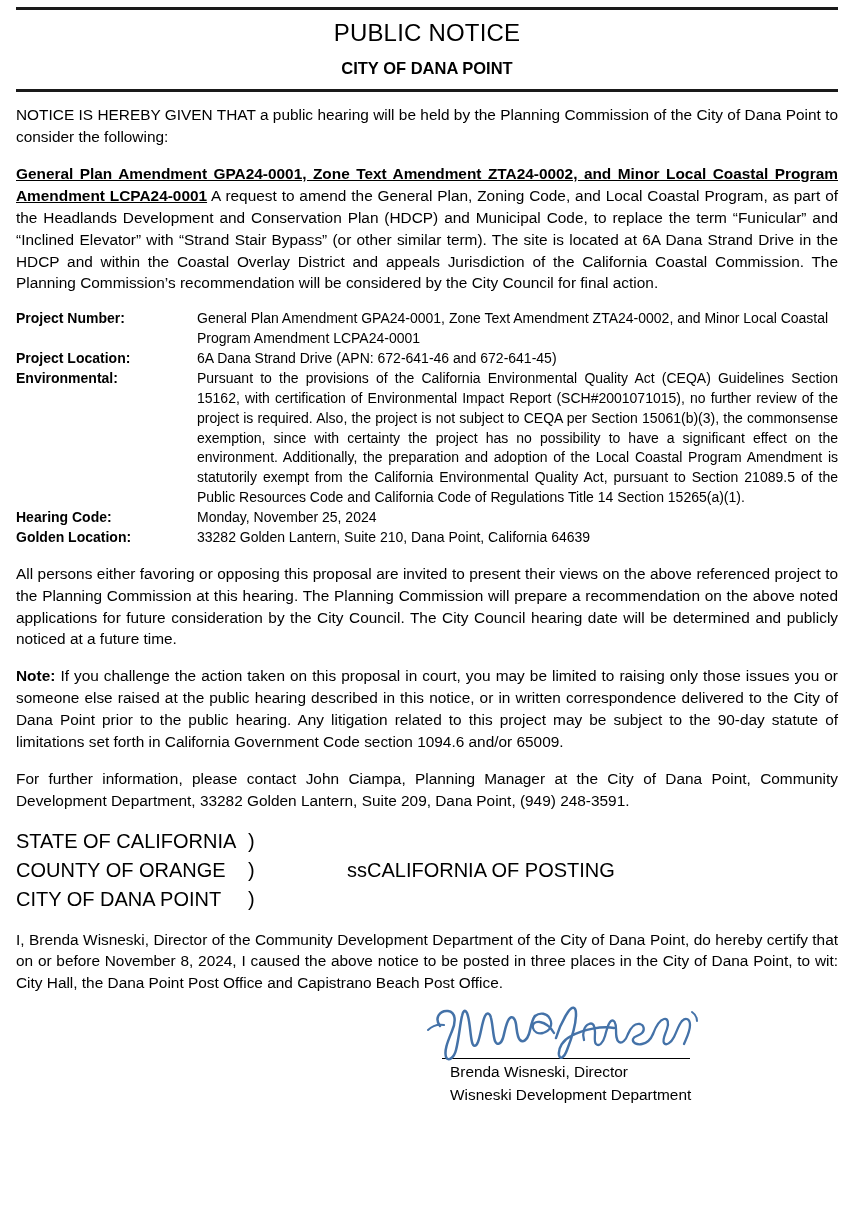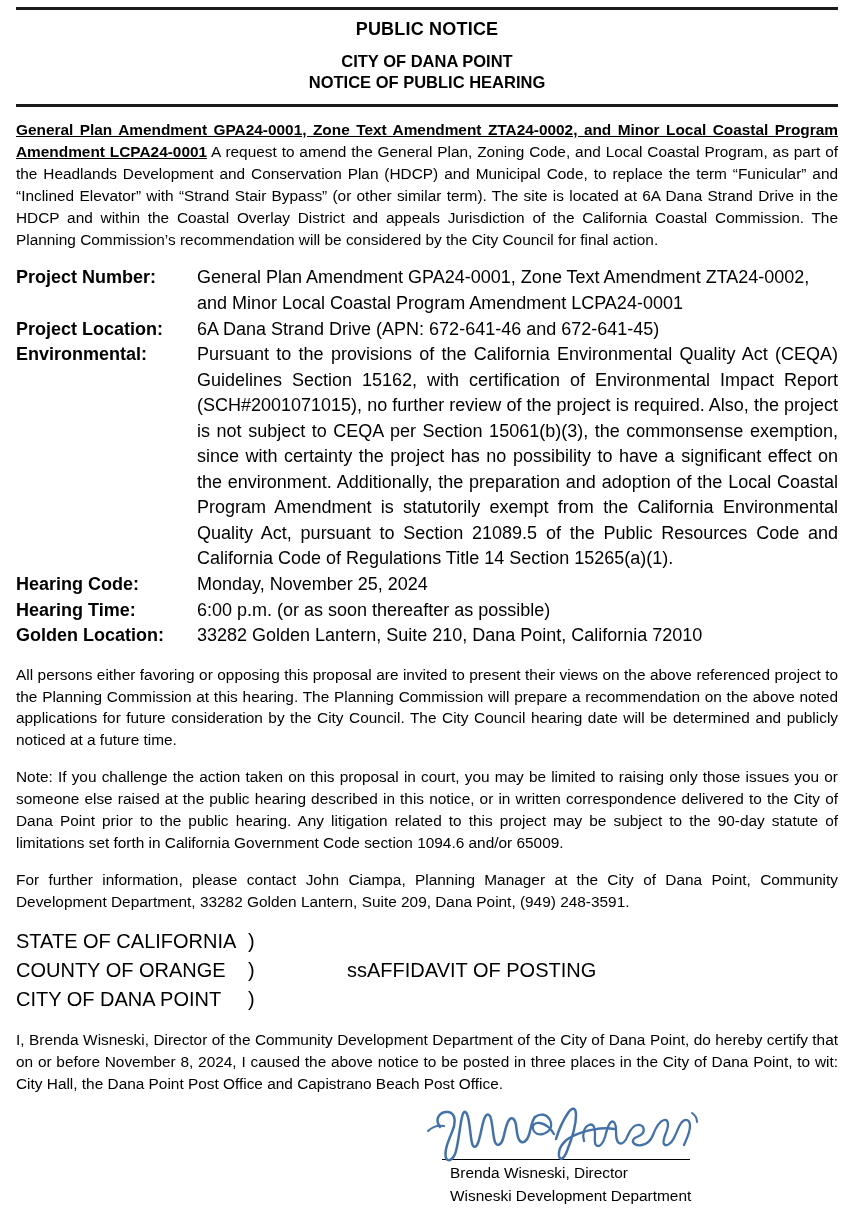--- a/index.html
+++ b/index.html
@@ -31,22 +31,22 @@
     margin: 0;
   }
   .rule-top { margin-top: 7px; }
   .rule-bottom { margin-top: 6px; }
 
   .header-block {
     text-align: center;
     padding: 9px 0 4px 0;
   }
   .title-main {
-    font-size: 18px;
-    font-weight: bold;
+    font-size: 24px;
+    font-weight: normal;
     letter-spacing: 0.2px;
     line-height: 1.15;
     margin: 0 0 11px 0;
   }
   .title-sub {
     font-size: 16.5px;
     font-weight: bold;
     line-height: 1.32;
     margin: 0;
   }
@@ -62,27 +62,27 @@
     text-align: justify;
     text-justify: inter-word;
   }
   p.para:last-child { margin-bottom: 0; }
   .tight { margin-bottom: 0; }
 
   .u-bold {
     font-weight: bold;
     text-decoration: underline;
   }
-  .b { font-weight: normal; margin-top: 16px; }
+  .b { font-weight: bold; margin-top: 16px; }
 
   
   .details {
     width: 100%;
     border-collapse: collapse;
-    font-size: 18px;
+    font-size: 14px;
     line-height: 1.42;
     margin: 0 0 15px 0;
   }
   .details td {
     padding: 0;
     vertical-align: top;
   }
   .details td.label {
     width: 175px;
     font-weight: bold;
@@ -137,27 +137,27 @@
 </head>
 <body>
 
 <div class="page">
 
   <div class="rule rule-top"></div>
 
   <div class="header-block">
     <div class="title-main">PUBLIC NOTICE</div>
     <div class="title-sub">CITY OF DANA POINT</div>
-    <div class="title-sub">NOTICE OF PUBLIC HEARING</div>
   </div>
 
   <div class="rule rule-bottom"></div>
 
   <div class="body">
 
+    <p class="para">NOTICE IS HEREBY GIVEN THAT a public hearing will be held by the Planning Commission of the City of Dana Point to consider the following:</p>
 
     <p class="para"><span class="u-bold">General Plan Amendment GPA24-0001, Zone Text Amendment ZTA24-0002, and Minor Local Coastal Program Amendment LCPA24-0001</span><span> A request to amend the General Plan, Zoning Code, and Local Coastal Program, as part of the Headlands Development and Conservation Plan (HDCP) and Municipal Code, to replace the term “Funicular” and “Inclined Elevator” with “Strand Stair Bypass” (or other similar term). The site is located at 6A Dana Strand Drive in the HDCP and within the Coastal Overlay District and appeals Jurisdiction of the California Coastal Commission. The Planning Commission’s recommendation will be considered by the City Council for final action.</span></p>
 
     <table class="details">
       <tbody>
         <tr>
           <td class="label">Project Number:</td>
           <td class="value nojust">General Plan Amendment GPA24-0001, Zone Text Amendment ZTA24-0002, and Minor Local Coastal Program Amendment LCPA24-0001</td>
         </tr>
         <tr>
@@ -166,26 +166,22 @@
         </tr>
         <tr>
           <td class="label">Environmental:</td>
           <td class="value">Pursuant to the provisions of the California Environmental Quality Act (CEQA) Guidelines Section 15162, with certification of Environmental Impact Report (SCH#2001071015), no further review of the project is required.  Also, the project is not subject to CEQA per Section 15061(b)(3), the commonsense exemption, since with certainty the project has no possibility to have a significant effect on the environment.   Additionally, the preparation and adoption of the Local Coastal Program Amendment is statutorily exempt from the California Environmental Quality Act, pursuant to Section 21089.5 of the Public Resources Code and California Code of Regulations Title 14 Section 15265(a)(1).</td>
         </tr>
         <tr>
           <td class="label">Hearing Code:</td>
           <td class="value nojust">Monday, November 25, 2024</td>
         </tr>
         <tr>
-          <td class="label">Hearing Time:</td>
-          <td class="value nojust">6:00 p.m. (or as soon thereafter as possible)</td>
-        </tr>
-        <tr>
           <td class="label">Golden Location:</td>
-          <td class="value nojust">33282 Golden Lantern, Suite 210, Dana Point, California 72010</td>
+          <td class="value nojust">33282 Golden Lantern, Suite 210, Dana Point, California 64639</td>
         </tr>
       </tbody>
     </table>
 
     <p class="para">All persons either favoring or opposing this proposal are invited to present their views on the above referenced project to the Planning Commission at this hearing. The Planning Commission will prepare a recommendation on the above noted applications for future consideration by the City Council.  The City Council hearing date will be determined and publicly noticed at a future time.</p>
 
     <p class="para"><span class="b">Note:</span><span>  If you challenge the action taken on this proposal in court, you may be limited to raising only those issues you or someone else raised at the public hearing described in this notice, or in written correspondence delivered to the City of Dana Point prior to the public hearing.  Any litigation related to this project may be subject to the 90-day statute of limitations set forth in California Government Code section 1094.6 and/or 65009.</span></p>
 
     <p class="para">For further information, please contact John Ciampa, Planning Manager at the City of Dana Point, Community Development Department, 33282 Golden Lantern, Suite 209, Dana Point, (949) 248-3591.</p>
 
@@ -194,21 +190,21 @@
         <tr>
           <td class="aff-loc">STATE OF CALIFORNIA</td>
           <td class="aff-paren">)</td>
           <td class="aff-ss"></td>
           <td></td>
         </tr>
         <tr>
           <td class="aff-loc">COUNTY OF ORANGE</td>
           <td class="aff-paren">)</td>
           <td class="aff-ss">ss</td>
-          <td>AFFIDAVIT OF POSTING</td>
+          <td>CALIFORNIA OF POSTING</td>
         </tr>
         <tr>
           <td class="aff-loc">CITY OF DANA POINT</td>
           <td class="aff-paren">)</td>
           <td class="aff-ss"></td>
           <td></td>
         </tr>
       </tbody>
     </table>
 

